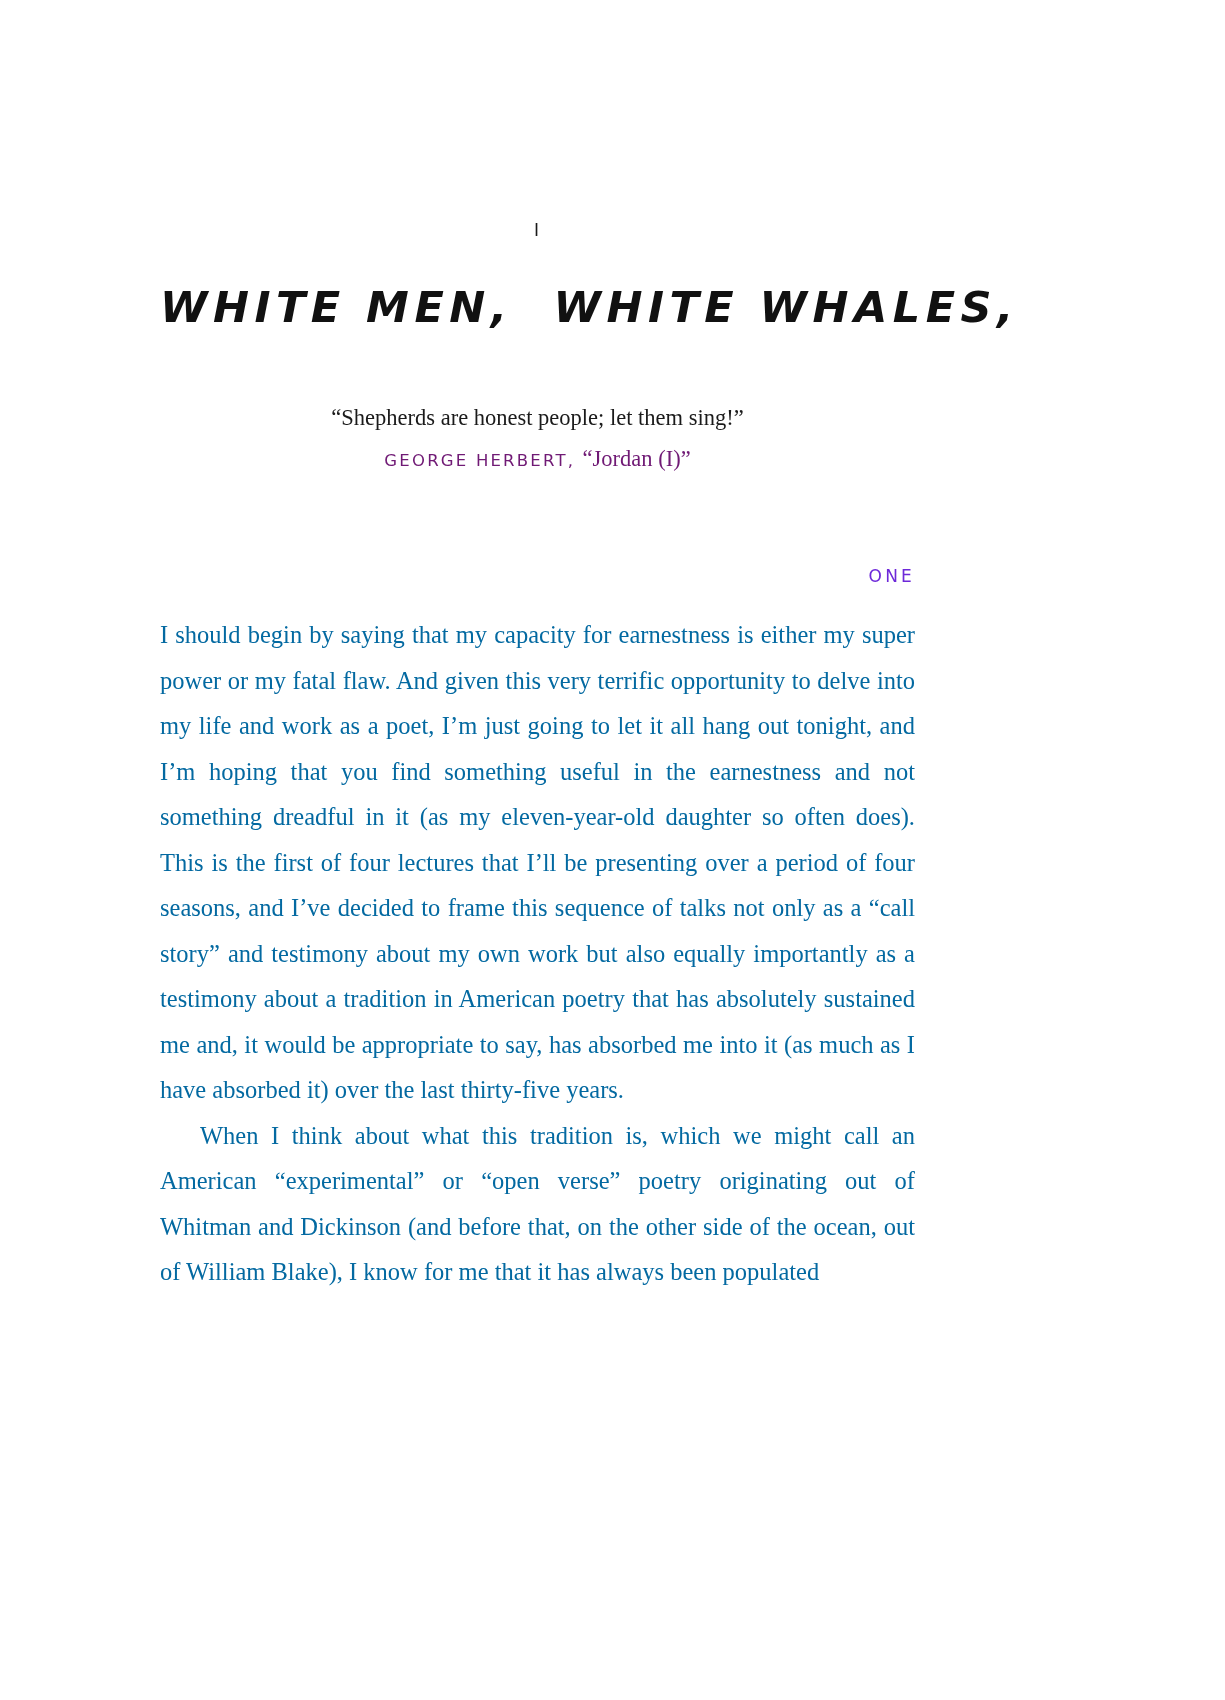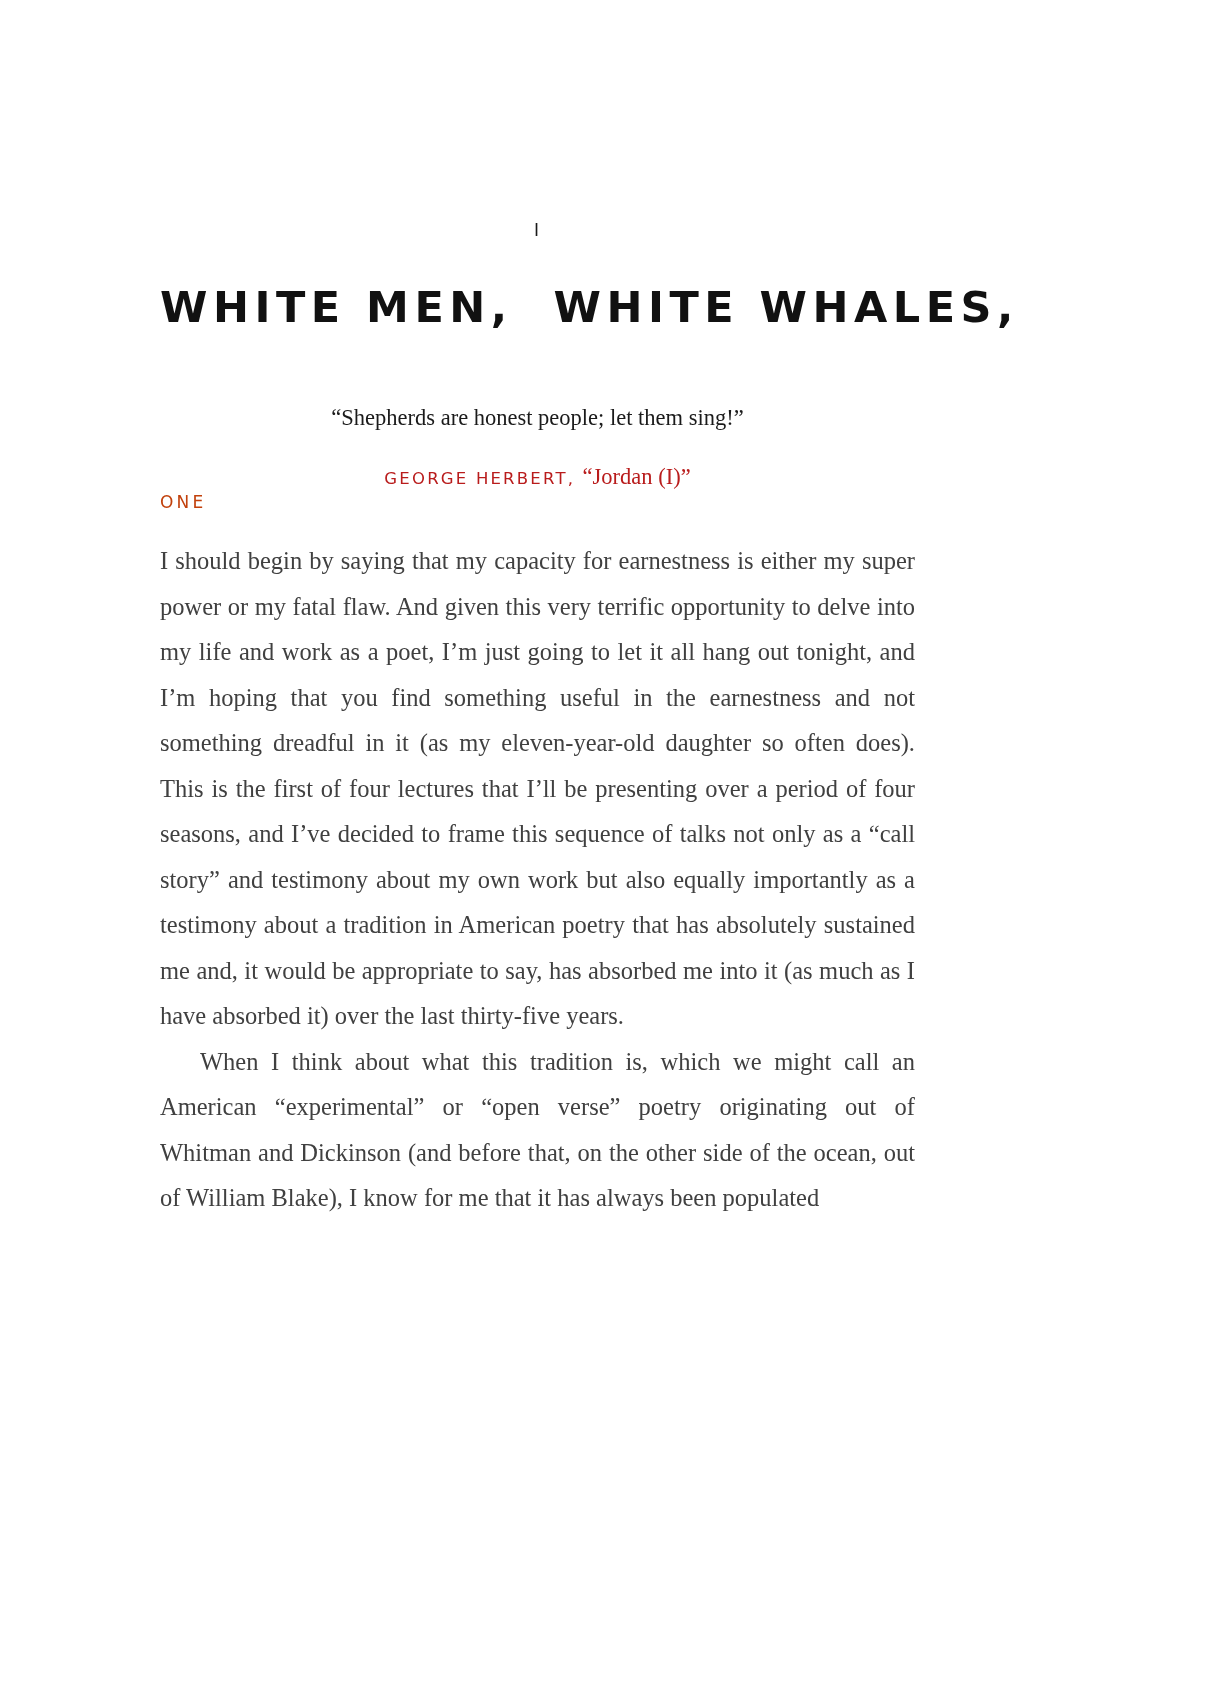--- a/index.html
+++ b/index.html
@@ -48,68 +48,70 @@
     font-weight: 700;
     font-size: 43px;
     line-height: 1.55;
     letter-spacing: 5.5px;
     color: #111111;
     margin: 0;
   }
   .chapter-title .line {
     display: block;
     white-space: pre;
+    font-style: italic;
   }
 
   .epigraph {
     margin-top: 62px;
     text-align: center;
   }
   .epigraph-quote {
     font-family: "Liberation Serif", serif;
     font-size: 22.5px;
     line-height: 1.35;
     color: #1a1a1a;
     margin: 0;
   }
   .epigraph-attrib {
-    margin-top: 29px;
+    margin-top: 11px;
     font-size: 22.5px;
-    color: #b91c1c;
+    color: #701a75;
     line-height: 1.35;
   }
   .epigraph-attrib .smallcaps {
     font-family: "DejaVu Sans", sans-serif;
     font-size: 16.5px;
     letter-spacing: 2.2px;
   }
   .epigraph-attrib .work {
     font-family: "Liberation Serif", serif;
     font-size: 22.5px;
     letter-spacing: 0;
   }
 
   .section-label {
-    text-align: left;
+    margin-top: 92px;
+    text-align: right;
     font-family: "DejaVu Sans", sans-serif;
     font-size: 17px;
     letter-spacing: 3.2px;
-    color: #c2410c;
+    color: #6d28d9;
   }
 
   .body-text {
     margin-top: 26px;
   }
   .body-text p {
     margin: 0;
     font-family: "Liberation Serif", serif;
     font-size: 24.5px;
     line-height: 45.5px;
     text-align: justify;
-    color: #404040;
+    color: #0369a1;
     hyphens: manual;
   }
   .body-text p.indent {
     text-indent: 40px;
   }
   .body-text p + p {
     margin-top: 0;
   }
 </style>
 </head>

